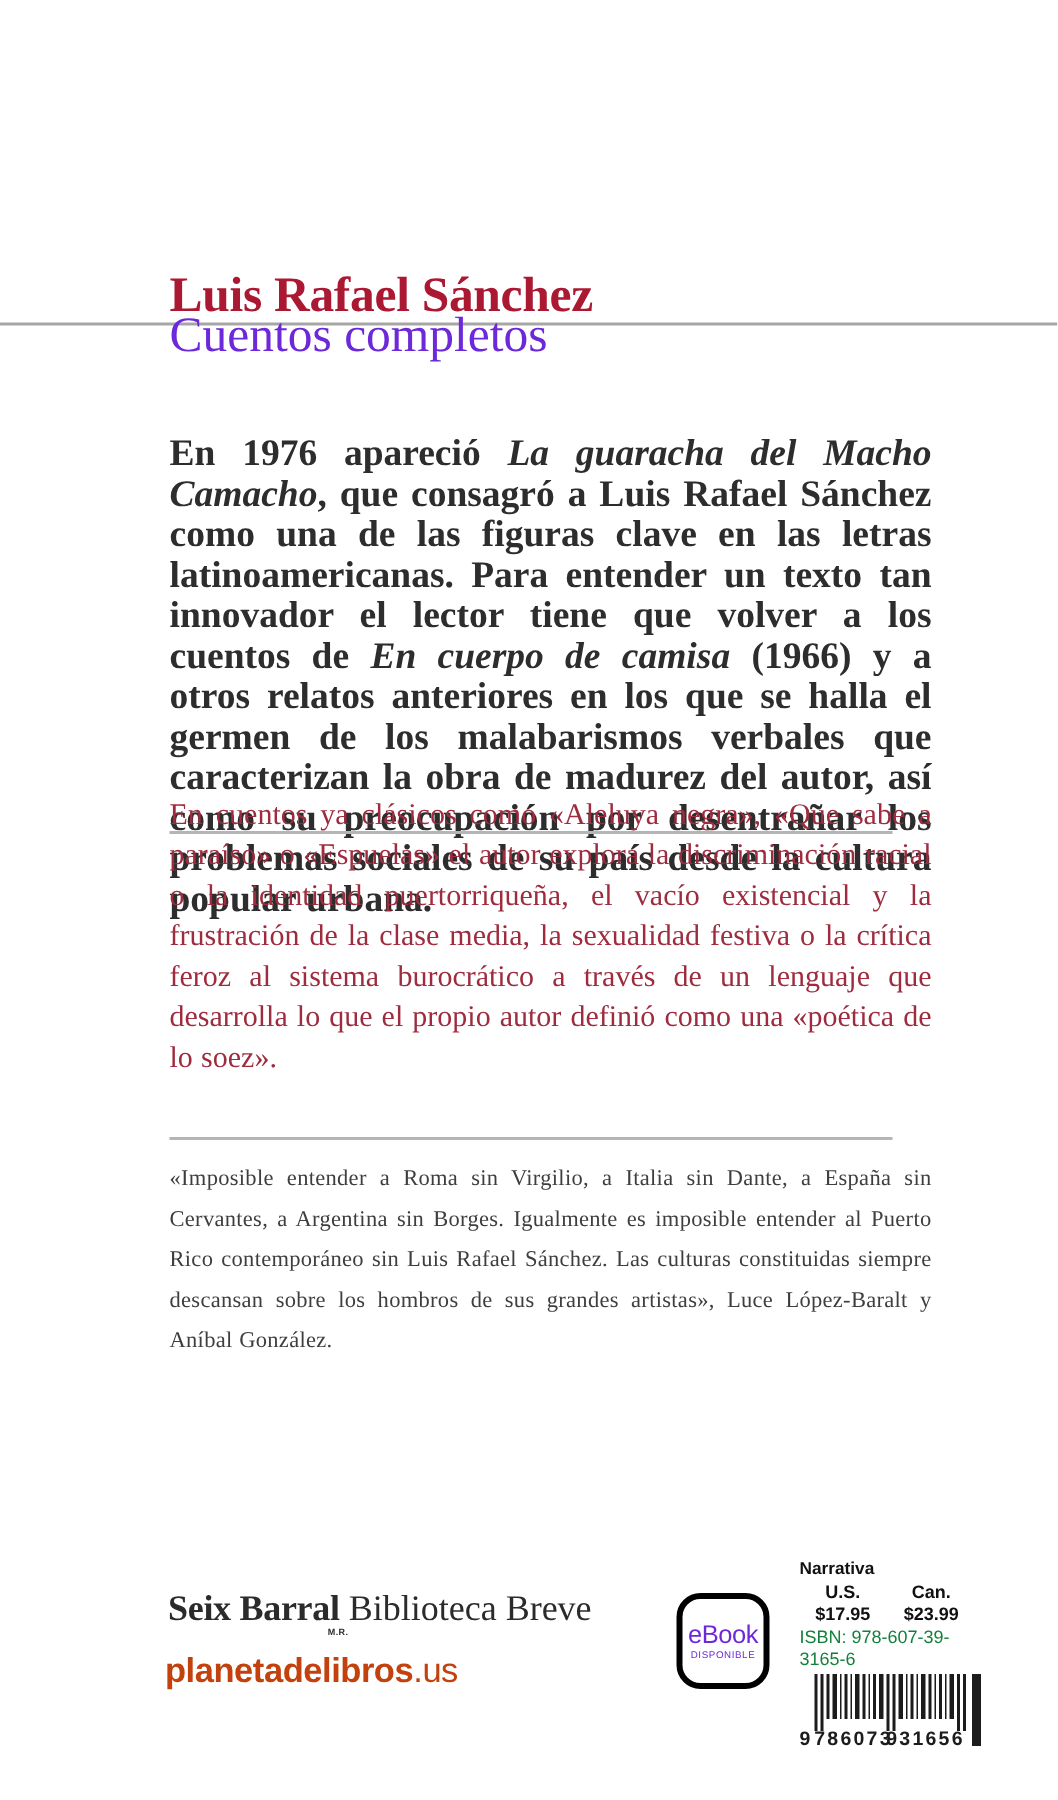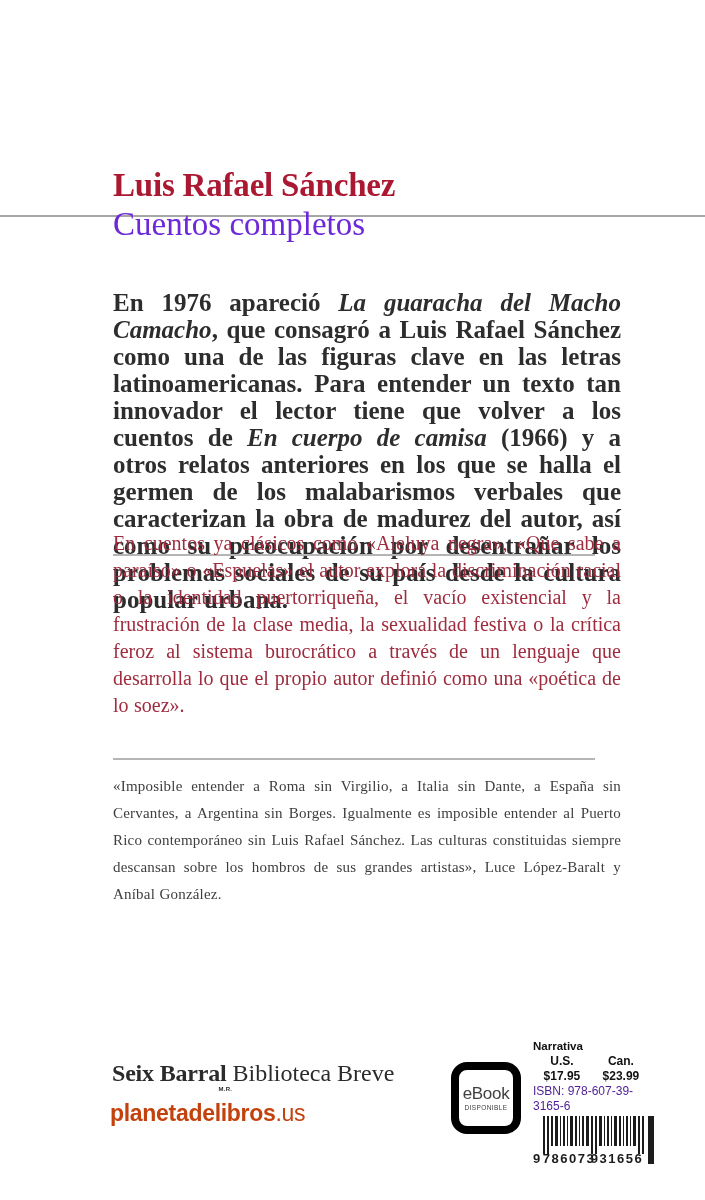--- a/index.html
+++ b/index.html
@@ -8,21 +8,21 @@
     width: 705px;
     height: 1200px;
     background: #ffffff;
     font-family: "Liberation Serif", serif;
     overflow: hidden;
   }
 
   
   .author {
     position: absolute;
-    left: 113px; top: 166px;
+    left: 113px; top: 178px;
     font-size: 33px; font-weight: 700;
     line-height: 38px;
     color: var(--accent-red, #ab1832);
     letter-spacing: -0.2px;
     white-space: nowrap;
   }
   .title-rule {
     position: absolute;
     left: 0; top: 215px;
     width: 705px; height: 2px;
@@ -106,49 +106,49 @@
     letter-spacing: -0.3px;
     color: #c2410c;
     white-space: nowrap;
   }
   .website .tld { font-weight: 400; }
 
   .ebook-badge {
     position: absolute;
     left: 451px; top: 1062px;
     width: 54px; height: 56px;
-    border: 8px solid #000000;
+    border: 4px solid #000000;
     border-radius: 16px;
     background: #ffffff;
     display: flex;
     flex-direction: column;
     align-items: center;
     justify-content: center;
     font-family: "Liberation Sans", sans-serif;
-    color: #404040;
+    color: #6d28d9;
   }
   .ebook-badge .line1 { font-size: 17px; line-height: 18px; letter-spacing: -0.3px; }
   .ebook-badge .line2 { font-size: 6.5px; line-height: 9px; letter-spacing: 0.4px; }
 
   .barcode-block {
     position: absolute;
     left: 533px; top: 1040px;
     width: 124px;
     font-family: "Liberation Sans", sans-serif;
     color: #111111;
   }
   .bc-category { font-size: 11.5px; font-weight: 700; line-height: 13px; }
   .bc-prices {
     display: flex; justify-content: space-between;
     width: 118px;
     font-size: 12px; font-weight: 700; line-height: 15px;
     margin-top: 1px;
     text-align: center;
   }
-  .bc-isbn { font-size: 12px; font-weight: 400; line-height: 15px; color: #4c1d95; }
+  .bc-isbn { font-size: 12px; font-weight: 400; line-height: 15px; color: #15803d; }
   .ean { display: block; margin-top: 2px; }
   .ean rect { fill: #1c1c1c; }
   .ean text {
     font-family: "Liberation Sans", sans-serif;
     font-size: 13px; font-weight: 700;
     fill: #1c1c1c;
   }
 </style>
 </head>
 <body>

